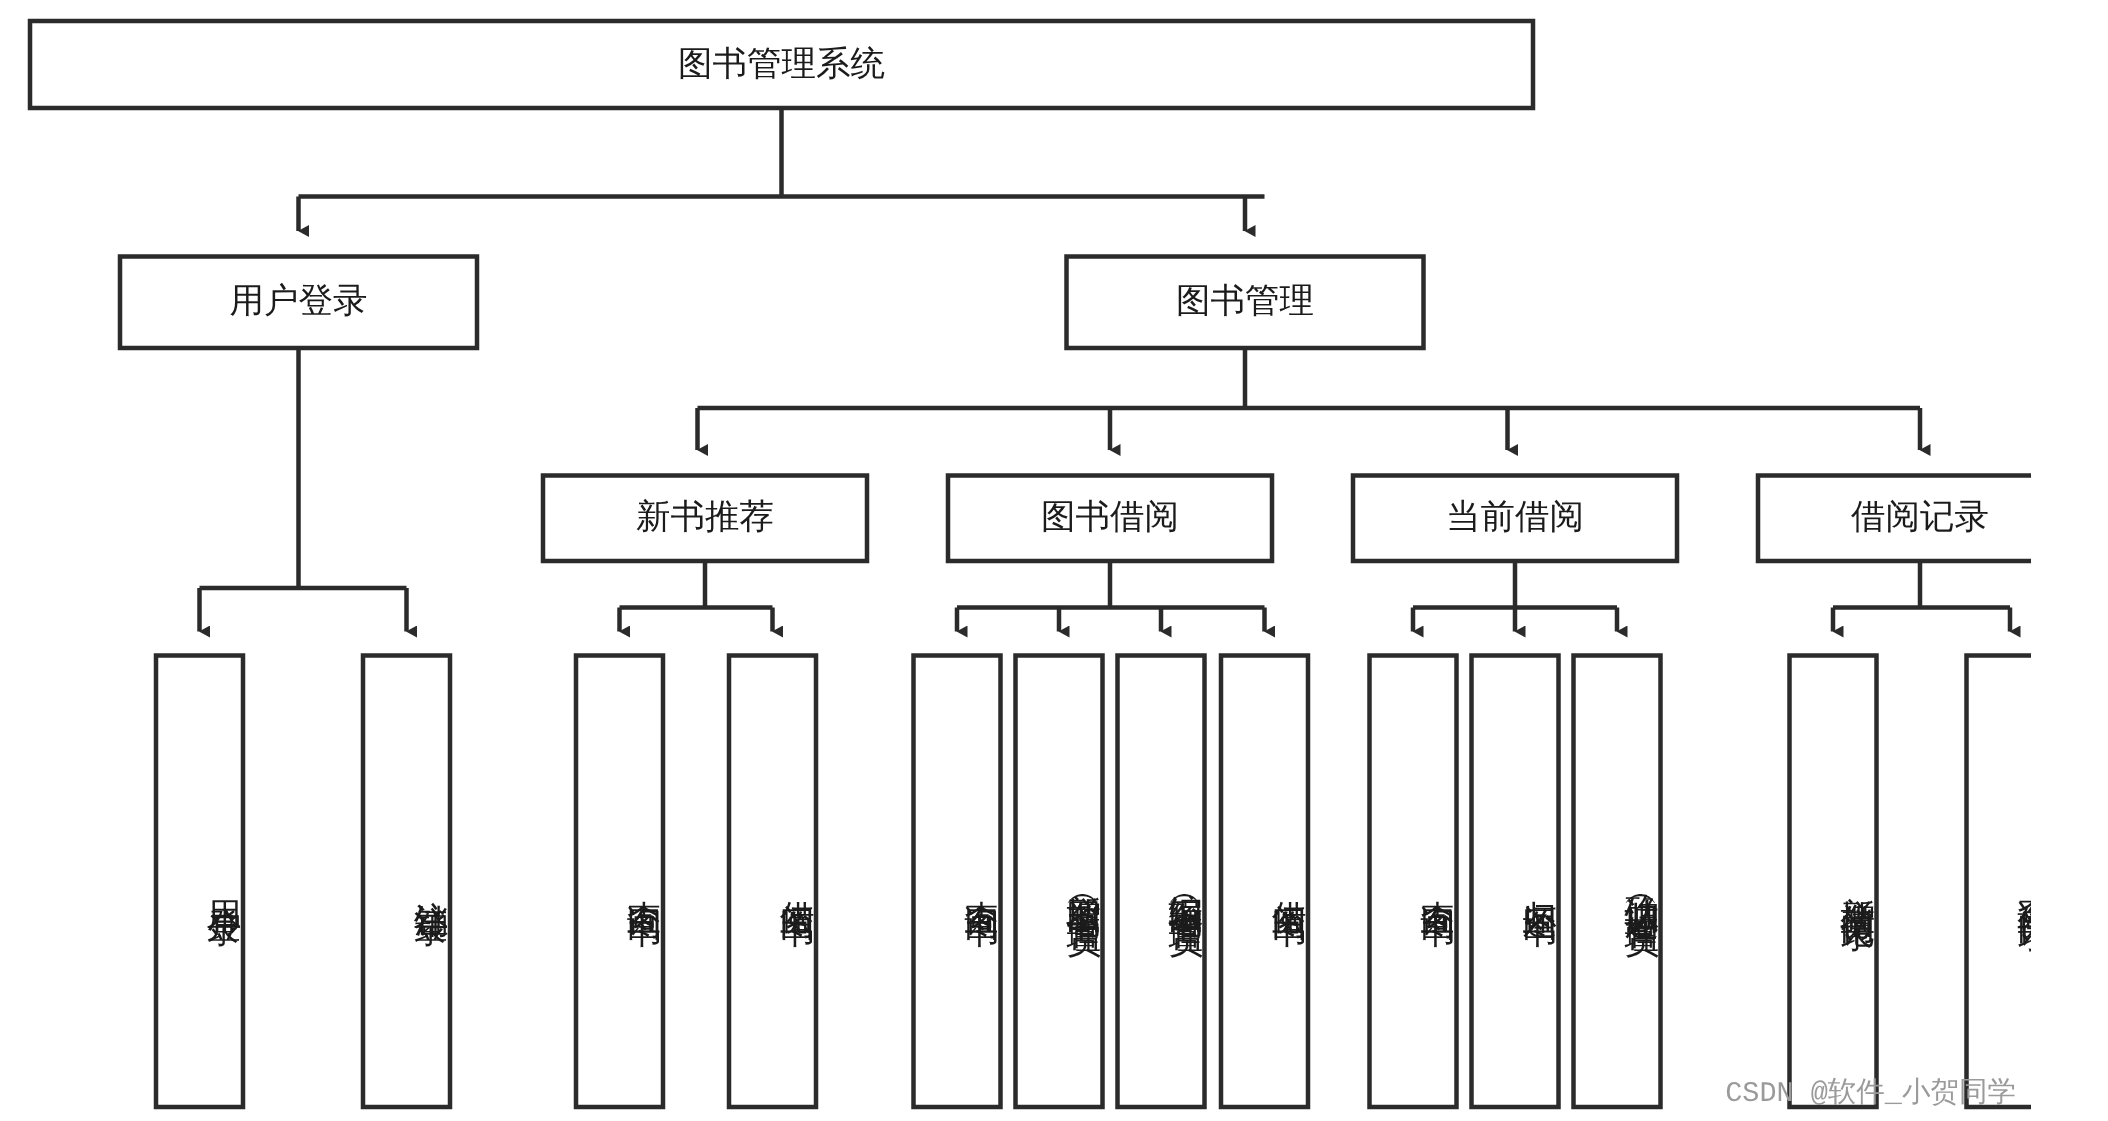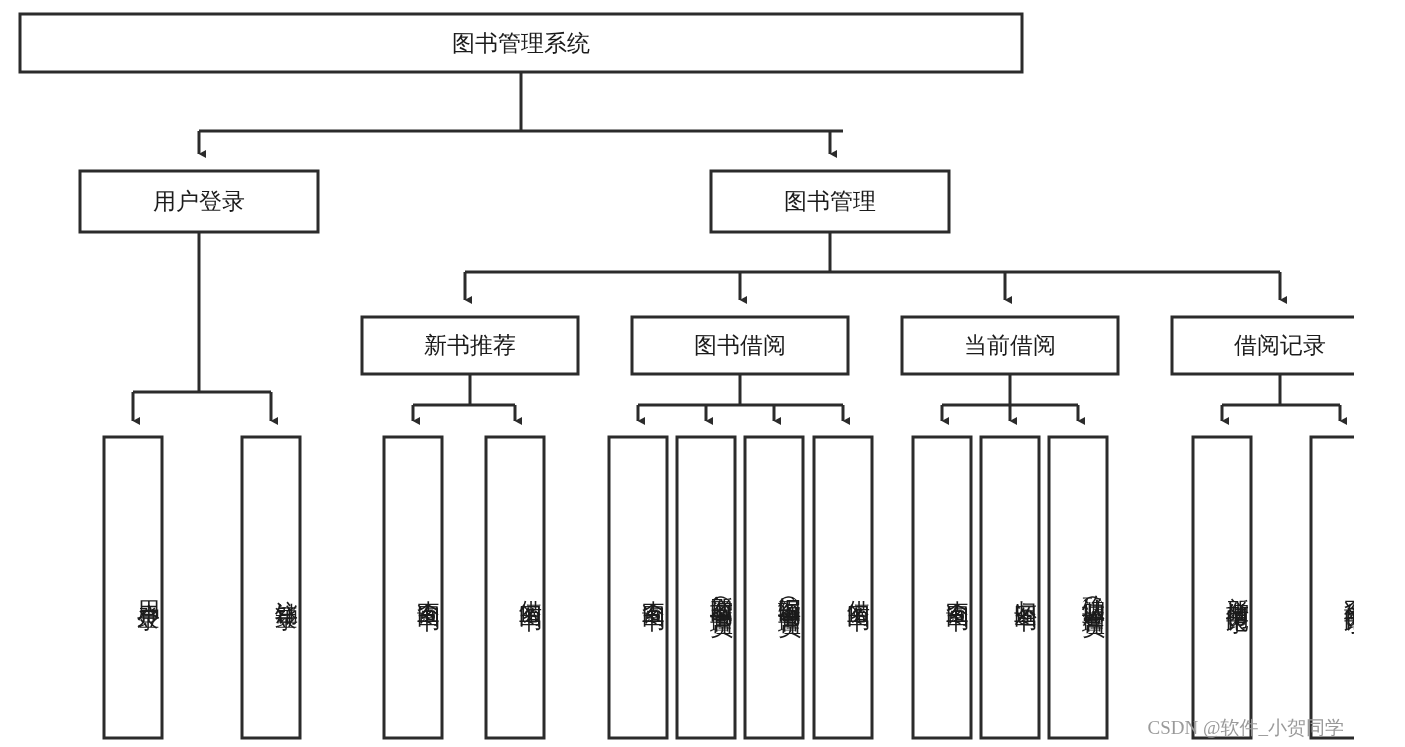--- a/index.html
+++ b/index.html
@@ -53,21 +53,21 @@
     color: #1b1b1b;
     letter-spacing: 3px;
     text-align: center;
     white-space: nowrap;
     pointer-events: none;
   }
   .watermark {
     position: absolute;
     right: 10px;
     bottom: 6px;
-    font-family: Liberation Serif, serif;
+    font-family: Liberation Mono, monospace;
     font-size: 19px;
     color: #9a9a9a;
     white-space: nowrap;
     pointer-events: none;
   }
 </style>
 </head>
 <body>
 
 <div id="page">

